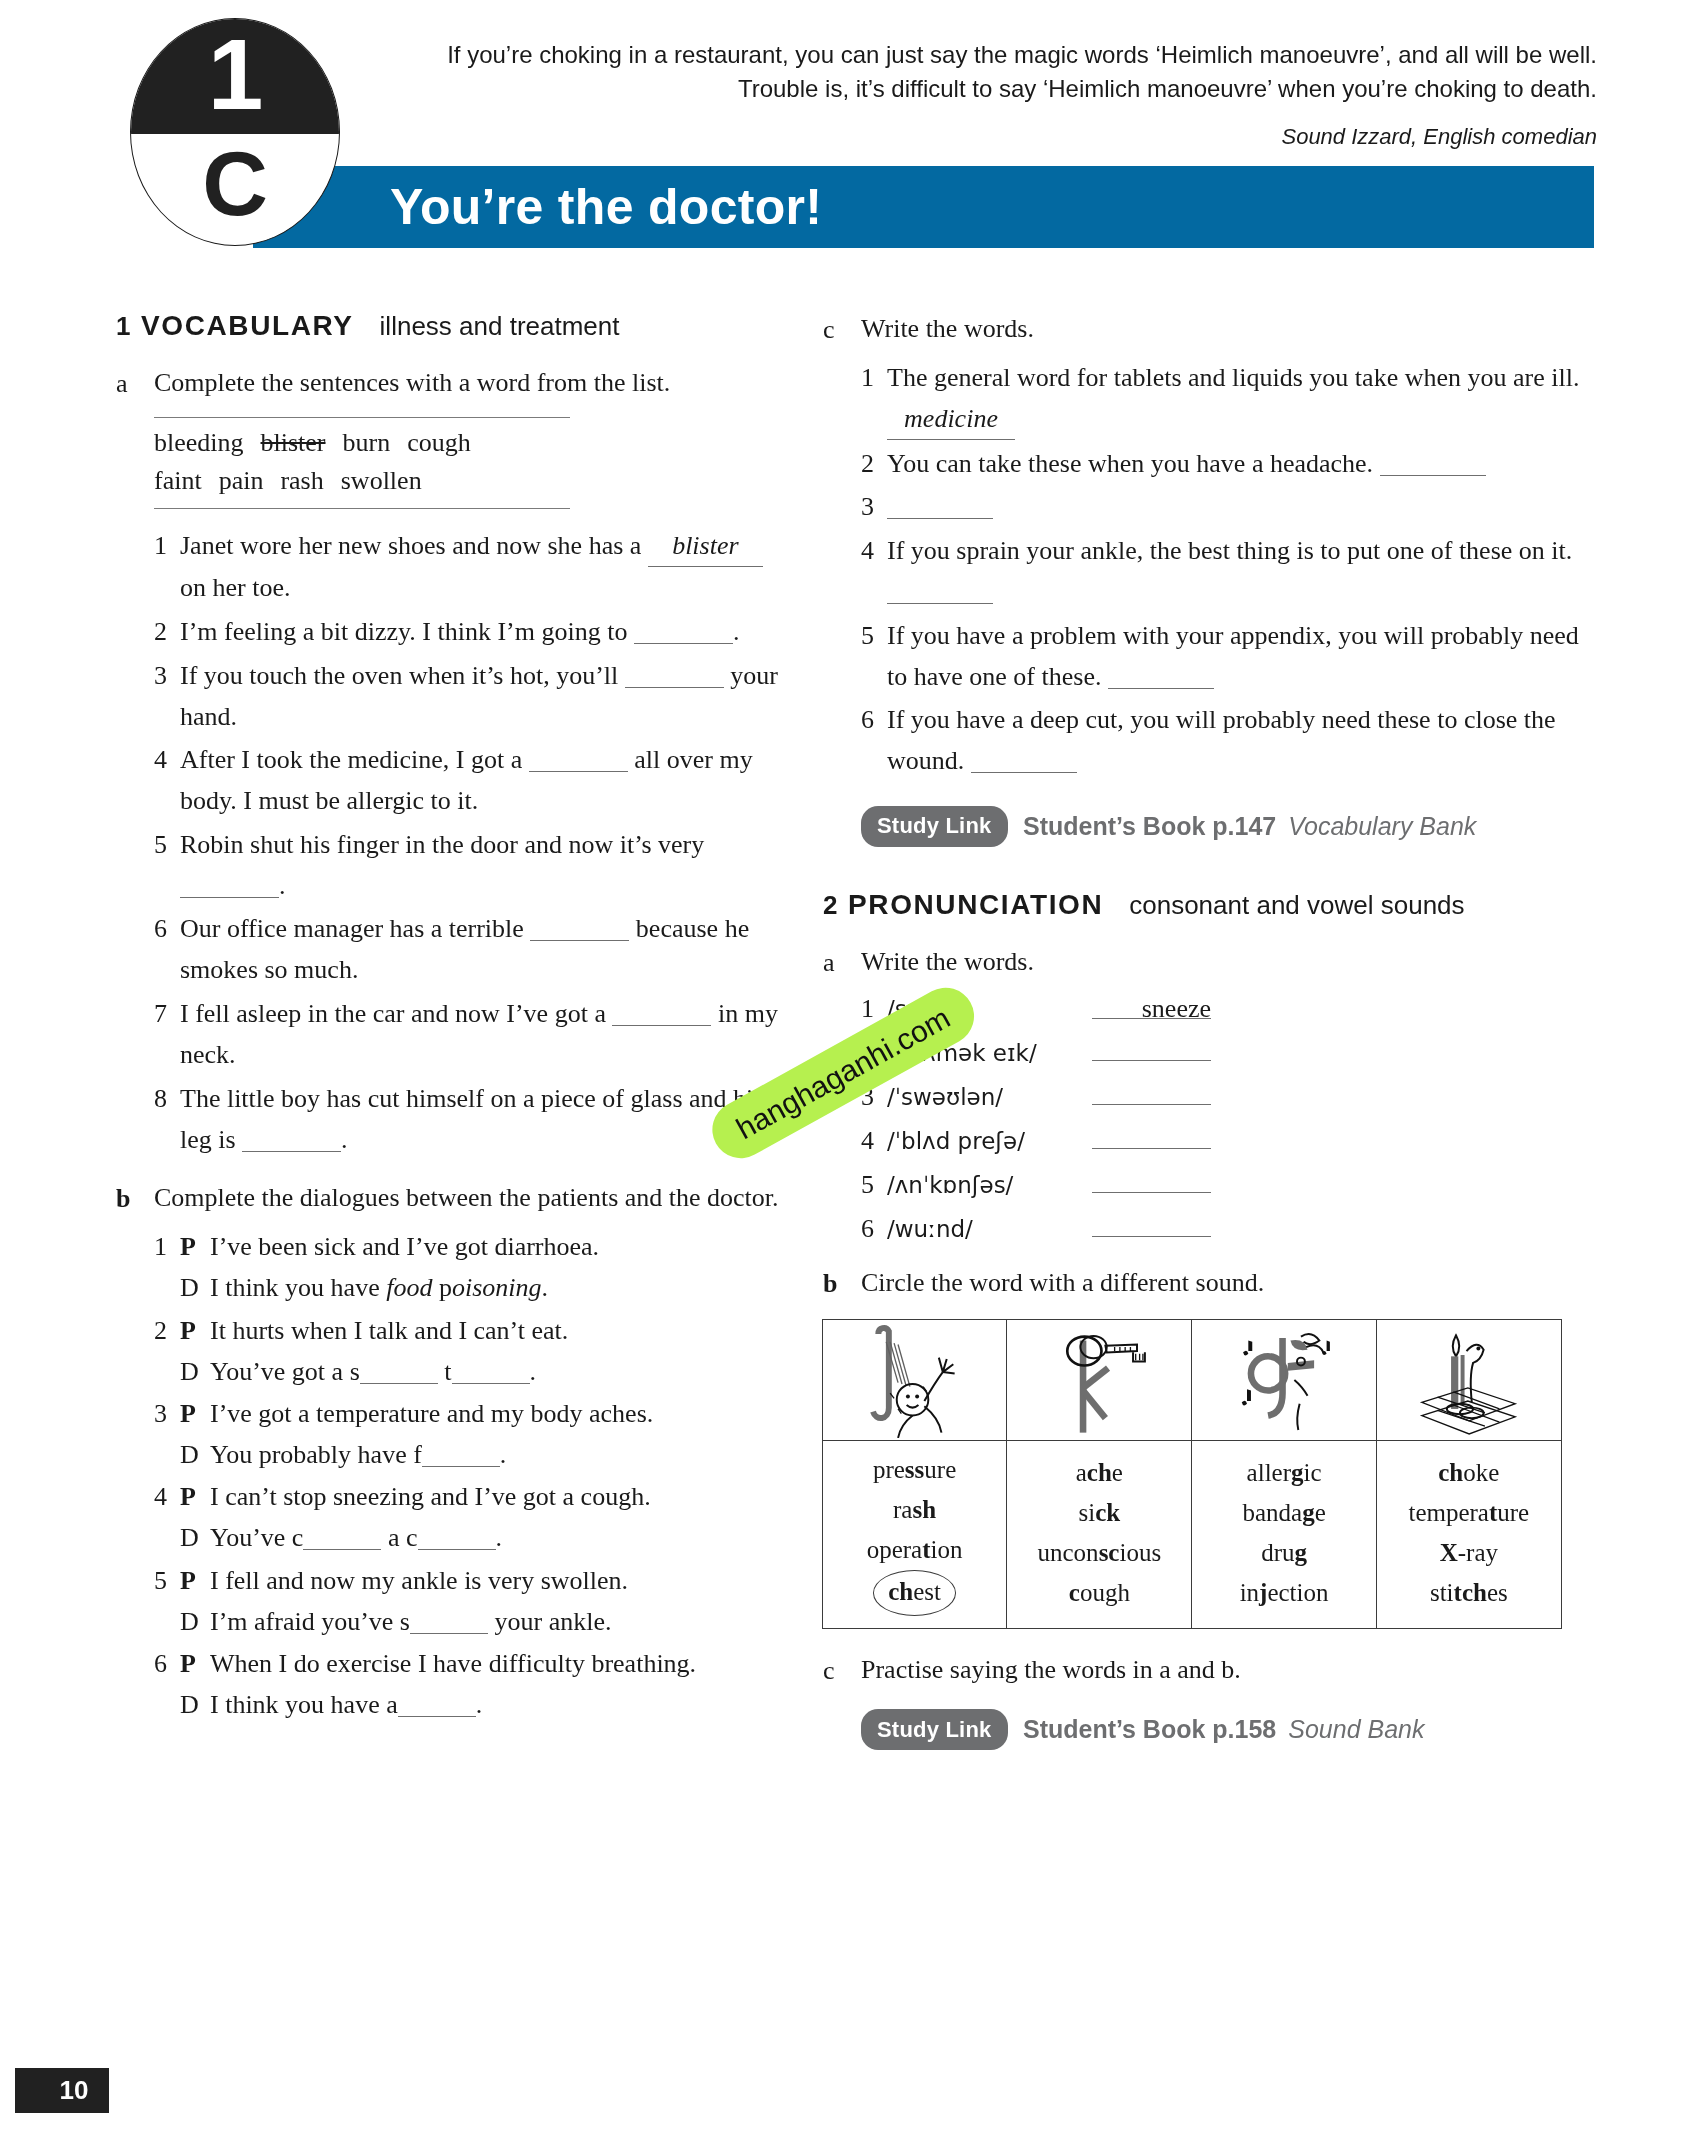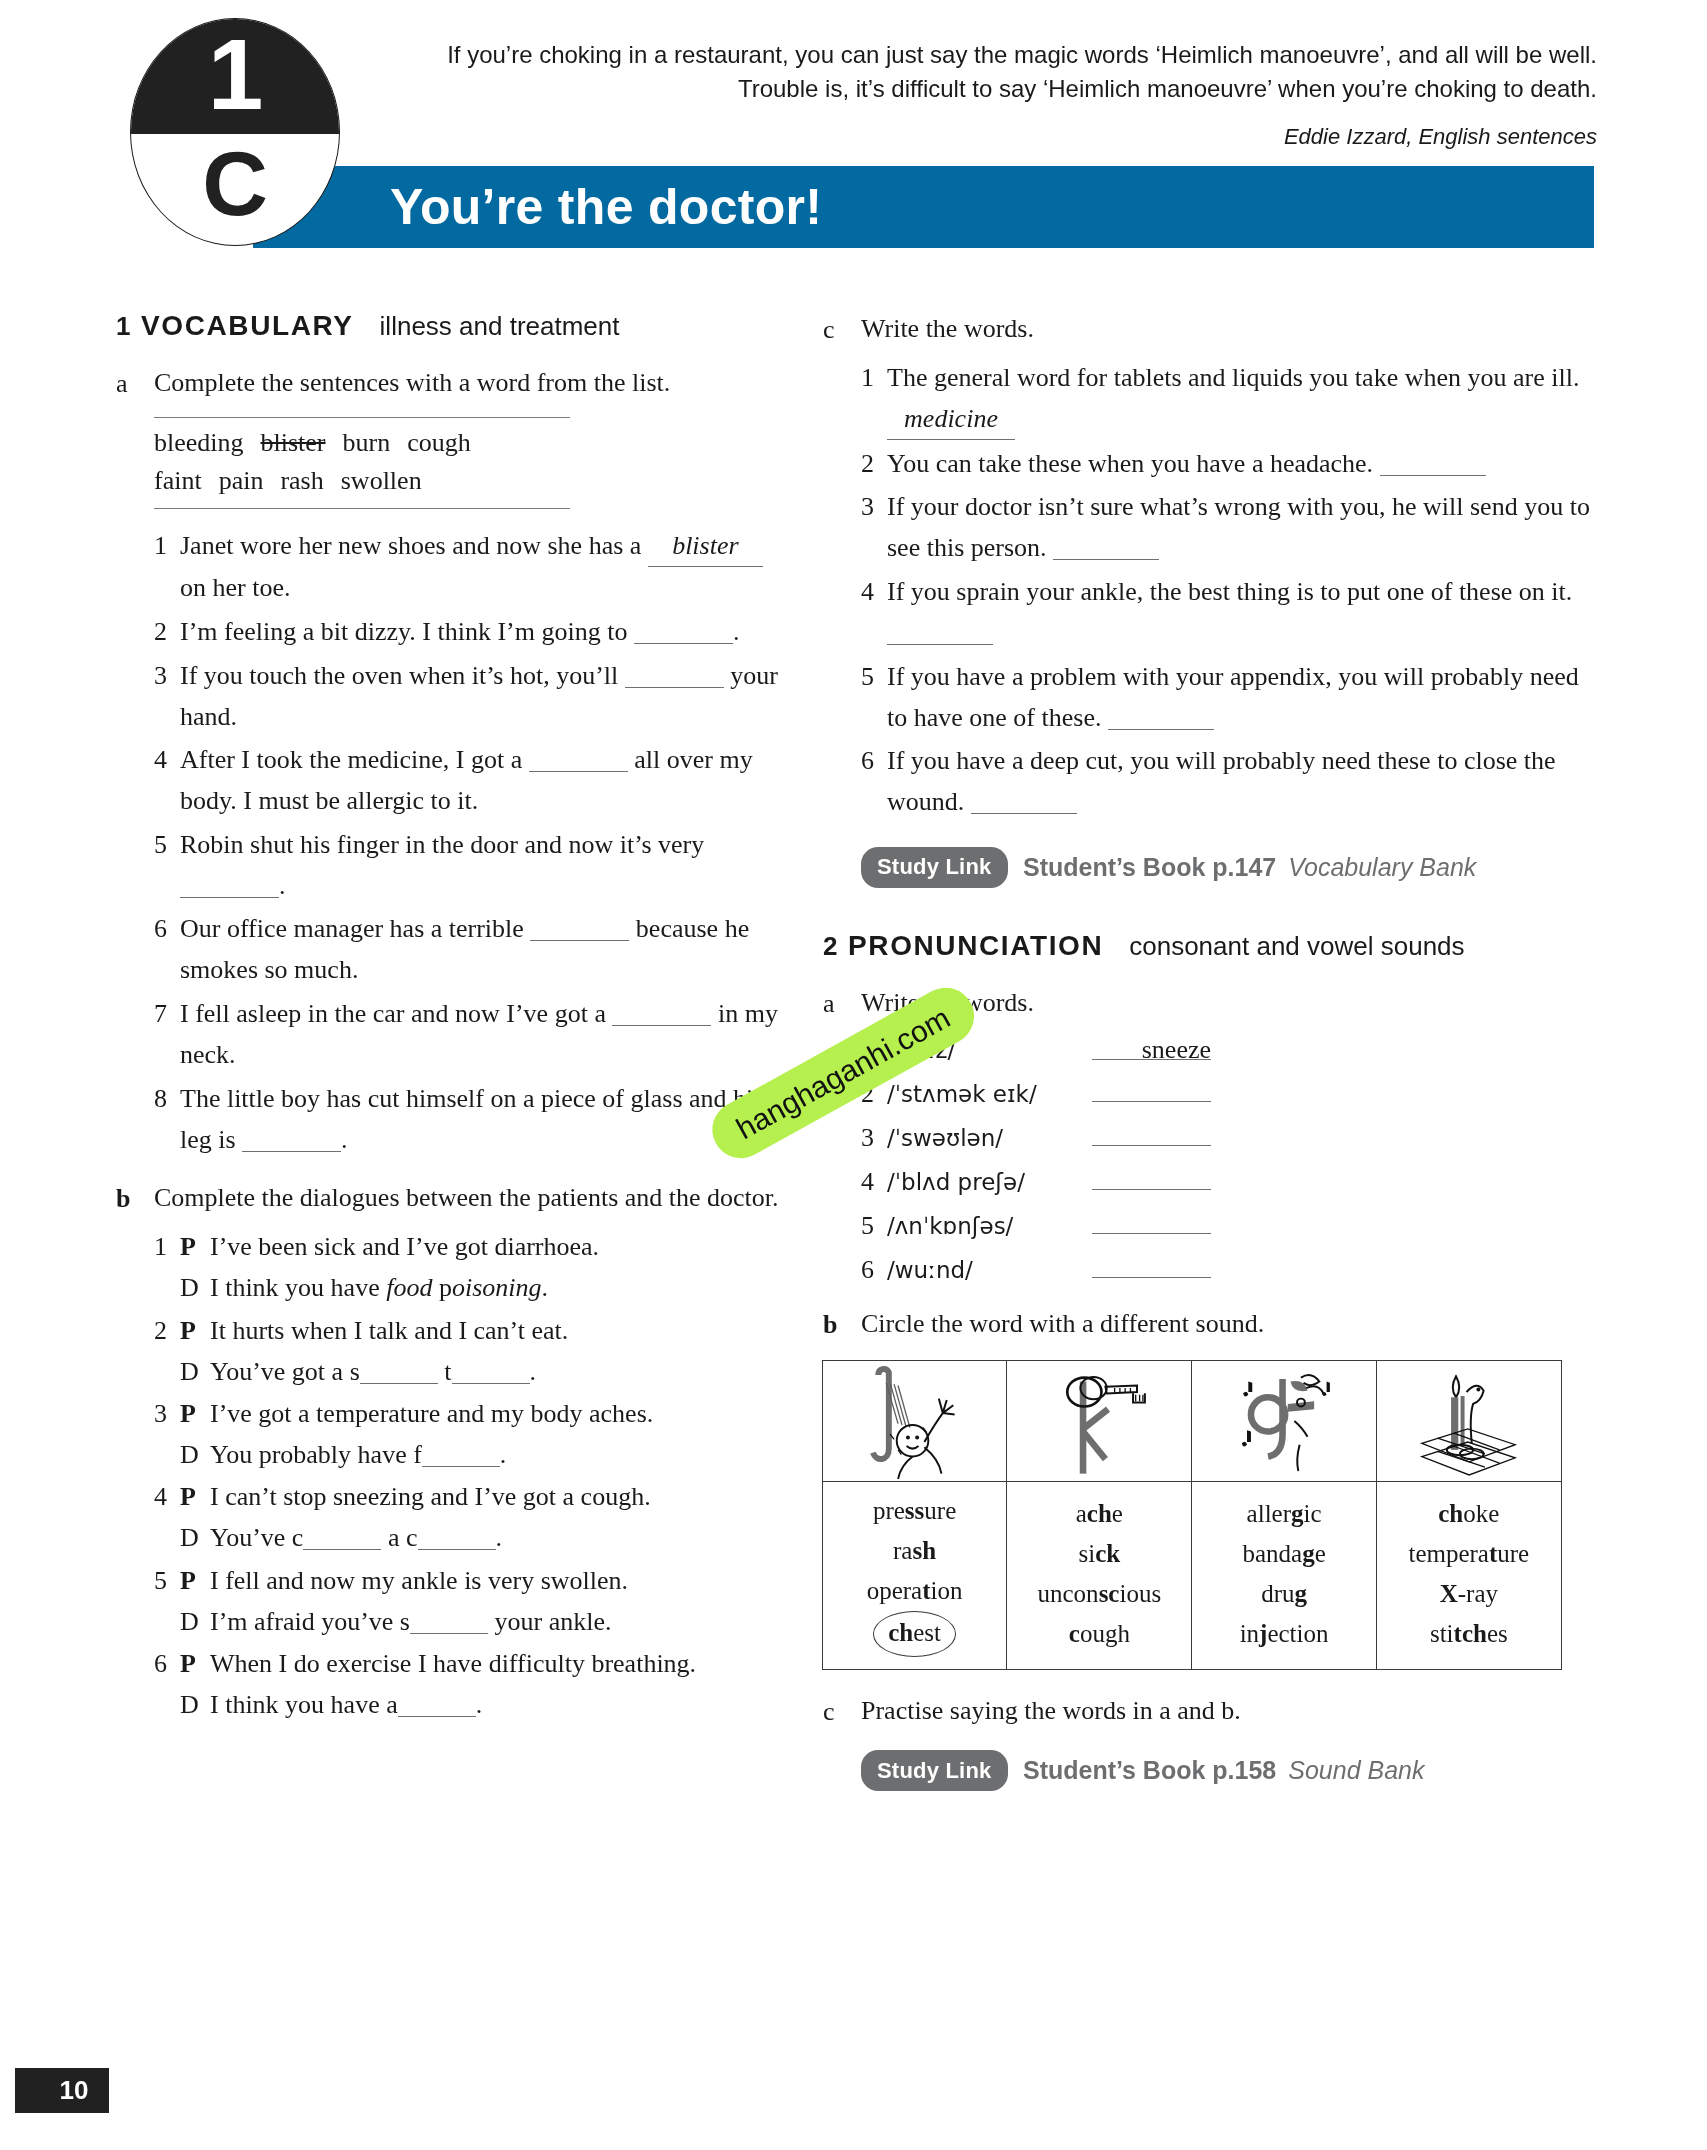--- a/index.html
+++ b/index.html
@@ -360,21 +360,21 @@
 </head>
 <body>
 
 <div class="page">
 
   <div class="header-zone">
 
     <div class="quote-block">
       <span class="quote-line">If you’re choking in a restaurant, you can just say the magic words ‘Heimlich manoeuvre’, and all will be well.</span>
       <span class="quote-line">Trouble is, it’s difficult to say ‘Heimlich manoeuvre’ when you’re choking to death.</span>
-      <span class="quote-attr">Eddie Izzard, English sentences</span>
+      <span class="quote-attr">Sound Izzard, English comedian</span>
     </div>
 
     <div class="title-band">
       <div class="title-text">You’re the doctor!</div>
     </div>
 
     <div class="unit-badge">
       <div class="circle">
         <div class="top-half"></div>
       </div>
@@ -550,21 +550,21 @@
             <span class="t"><span>The general word for tablets and liquids you take when you are ill.</span>
               <span class="answer wide">medicine</span></span>
           </li>
           <li class="num-item">
             <span class="n">2</span>
             <span class="t"><span>You can take these when you have a headache.</span>
               <span class="blank mid"></span></span>
           </li>
           <li class="num-item">
             <span class="n">3</span>
-            <span class="t"><span>If your doctor isn’t sure what’s wrong with you, he will send you to see this person.</span>
+            <span class="t">
               <span class="blank mid"></span></span>
           </li>
           <li class="num-item">
             <span class="n">4</span>
             <span class="t"><span>If you sprain your ankle, the best thing is to put one of these on it.</span>
               <span class="blank mid"></span></span>
           </li>
           <li class="num-item">
             <span class="n">5</span>
             <span class="t"><span>If you have a problem with your appendix, you will probably need to have one of these.</span>

